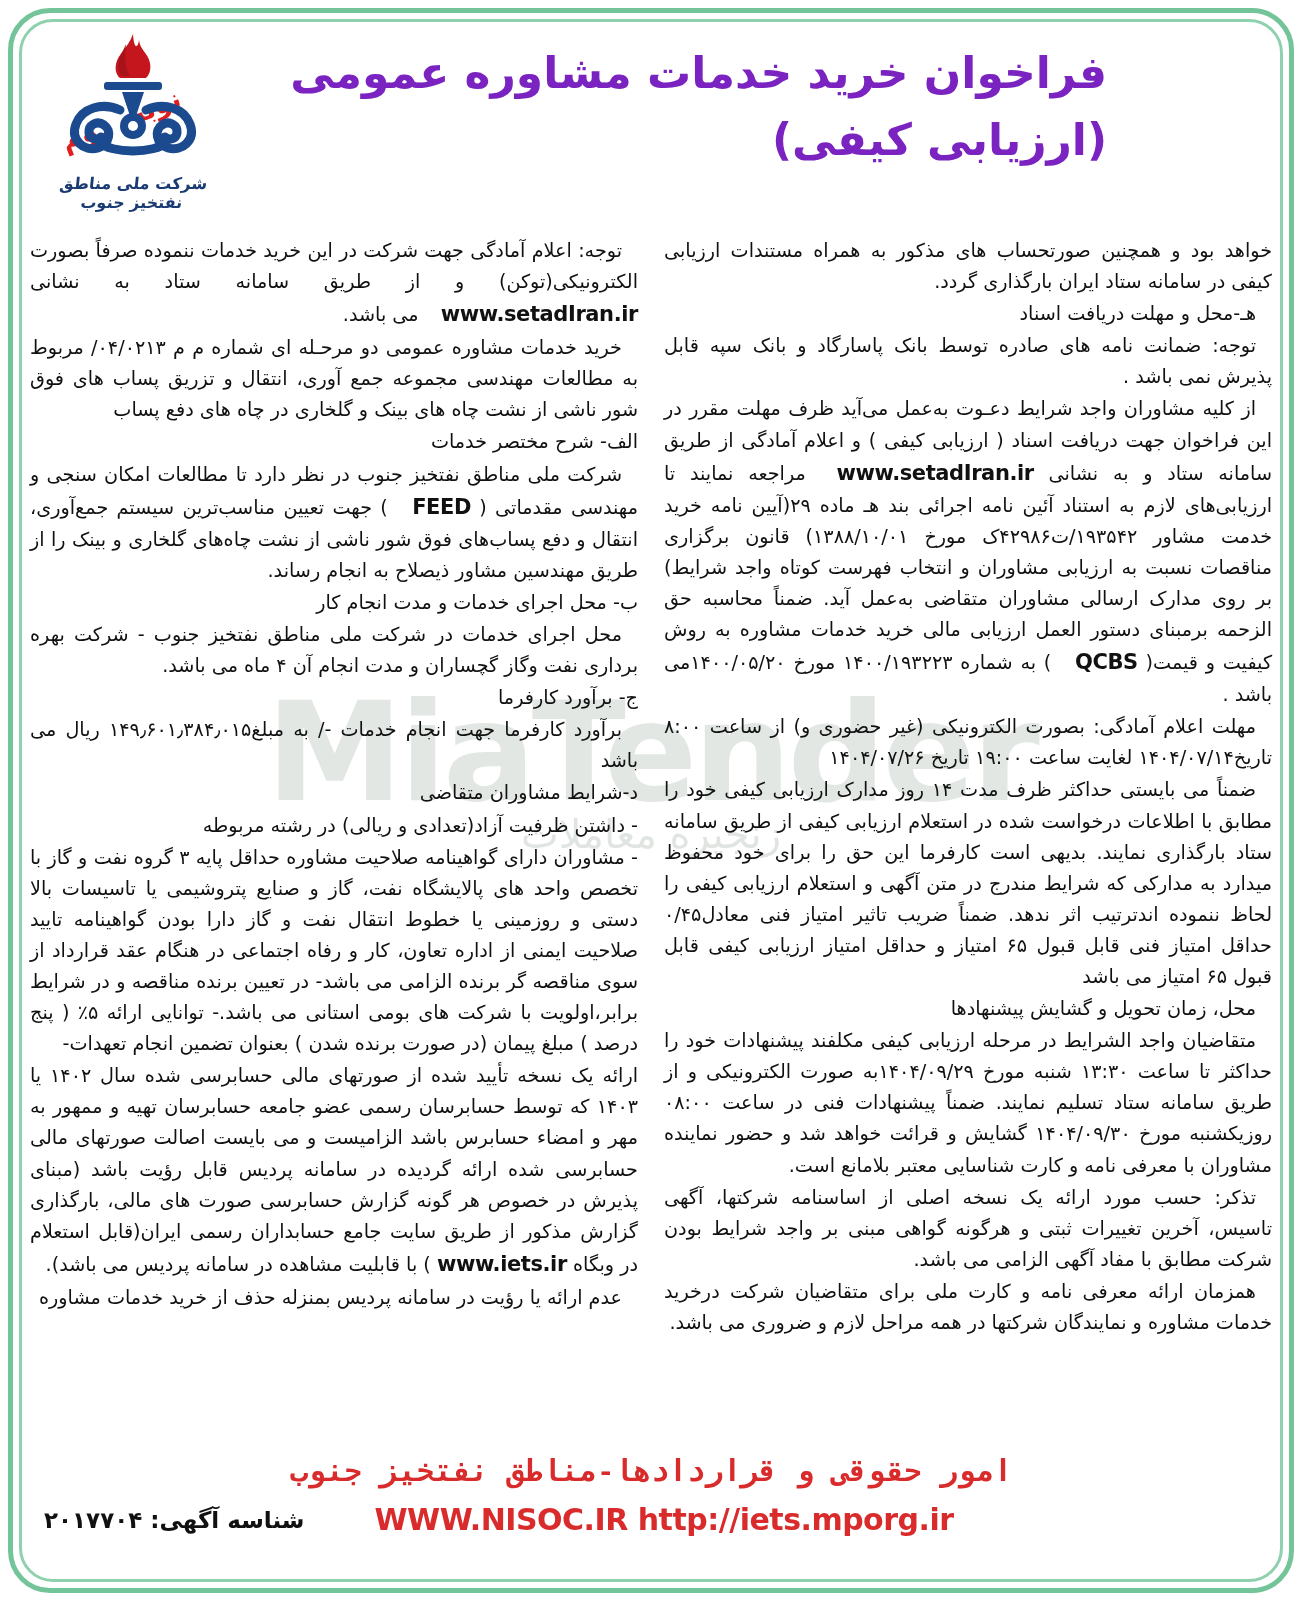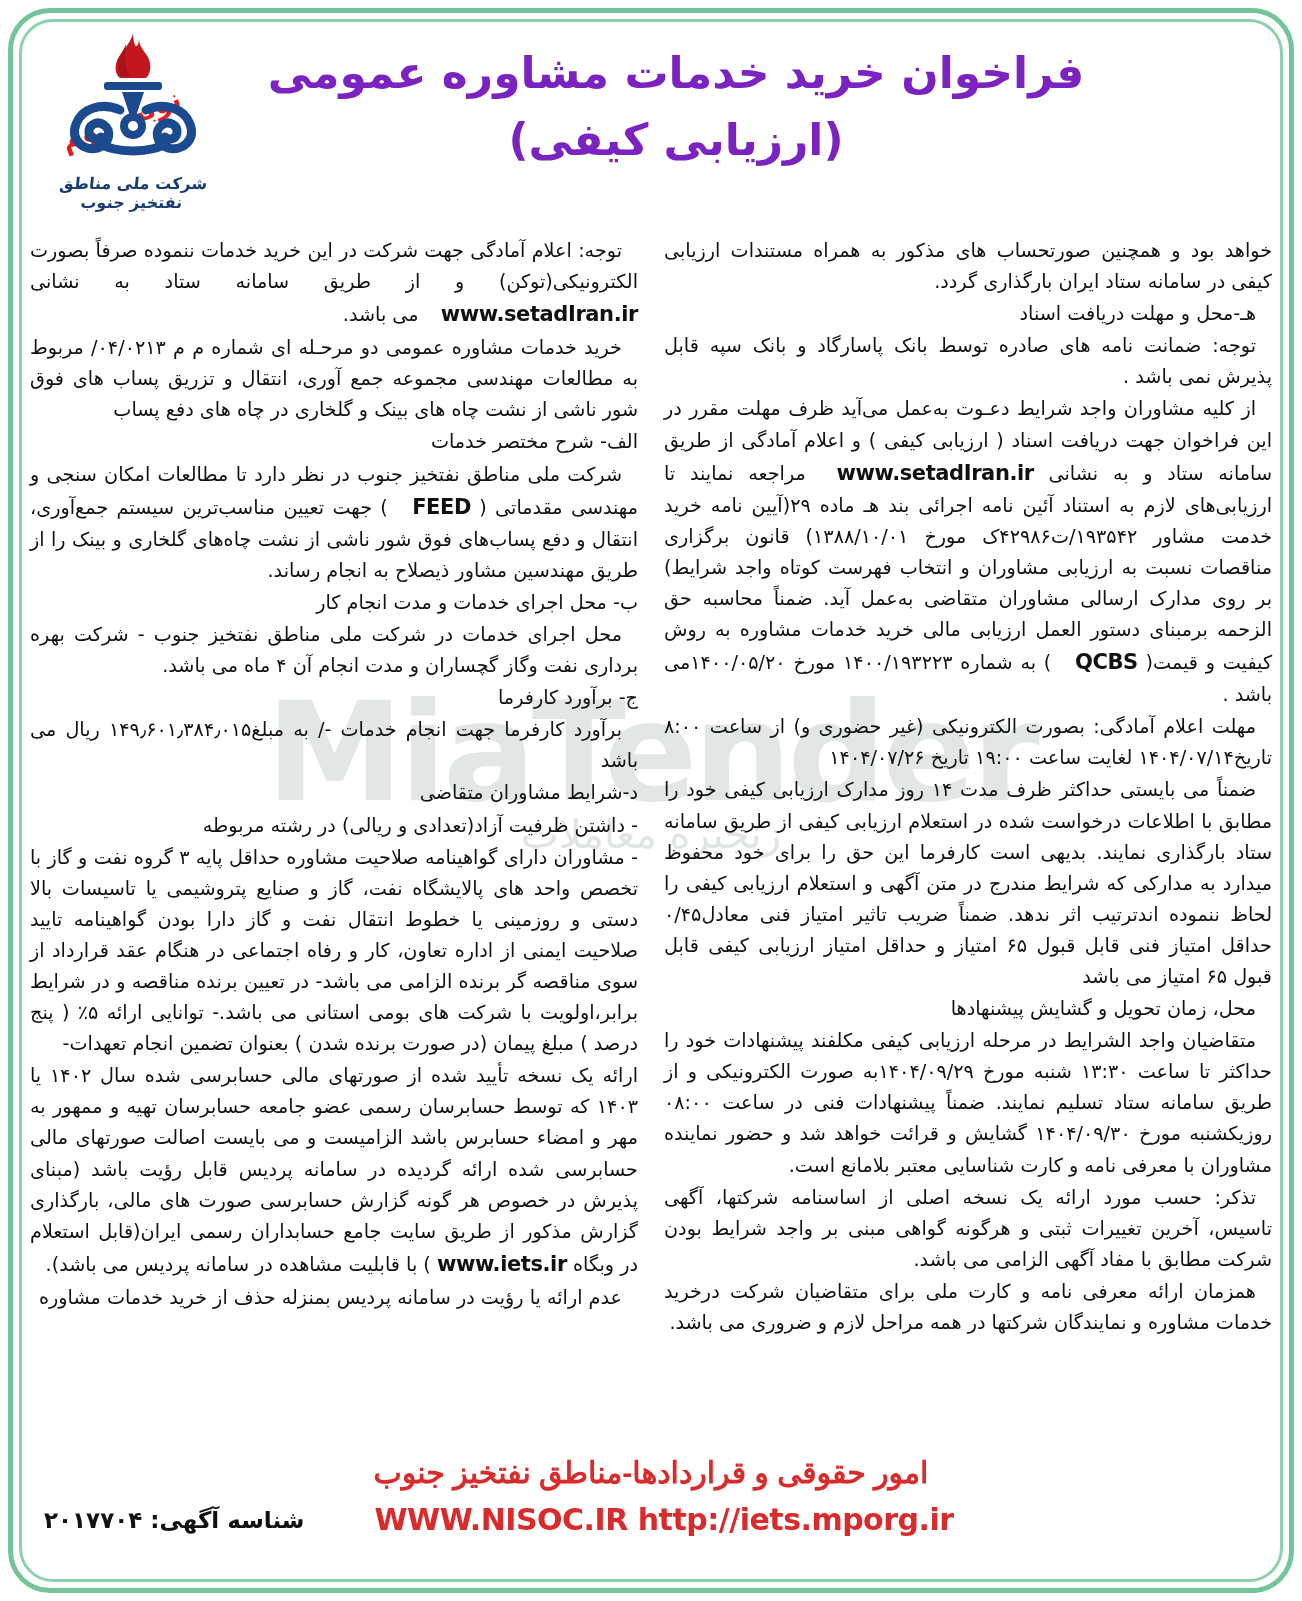--- a/index.html
+++ b/index.html
@@ -69,21 +69,20 @@
   
   .header {
     position: relative;
     height: 205px;
   }
   .header-title {
     position: absolute;
     right: 165px;
     left: 215px;
     top: 14px;
-    text-align: center;
     color: #7a23c0;
     font-weight: bold;
     font-size: 44px;
     line-height: 1.52;
     font-family: "DejaVu Sans", sans-serif;
     direction: rtl;
   }
   .header-title .line2 { display: block; }
 
   .nobat {
@@ -155,21 +154,21 @@
     position: absolute;
     left: 0; right: 0;
     bottom: 38px;
     text-align: center;
     direction: rtl;
   }
   .footer-dept {
     color: #d92b2b;
     font-weight: bold;
     font-size: 30px;
-    font-family: Liberation Sans, sans-serif;
+    font-family: Liberation Mono, monospace;
     margin-bottom: 12px;
   }
   .footer-urls {
     color: #d92b2b;
     font-weight: bold;
     font-size: 30px;
     direction: ltr;
     font-family: "DejaVu Sans", sans-serif;
     letter-spacing: -0.5px;
   }

